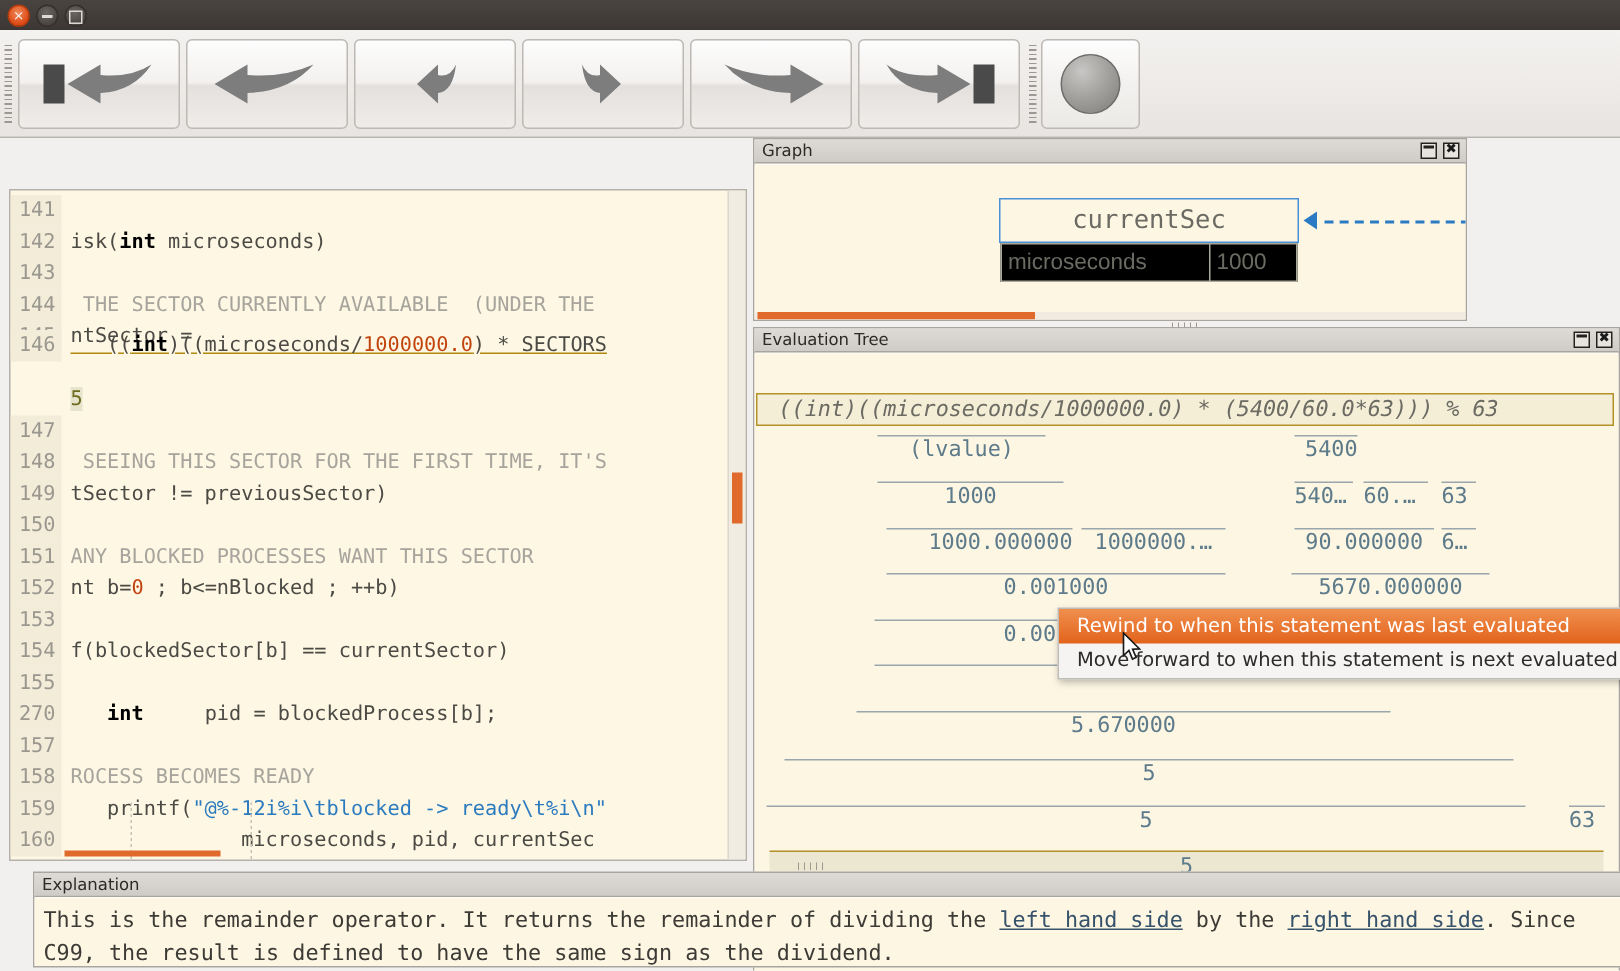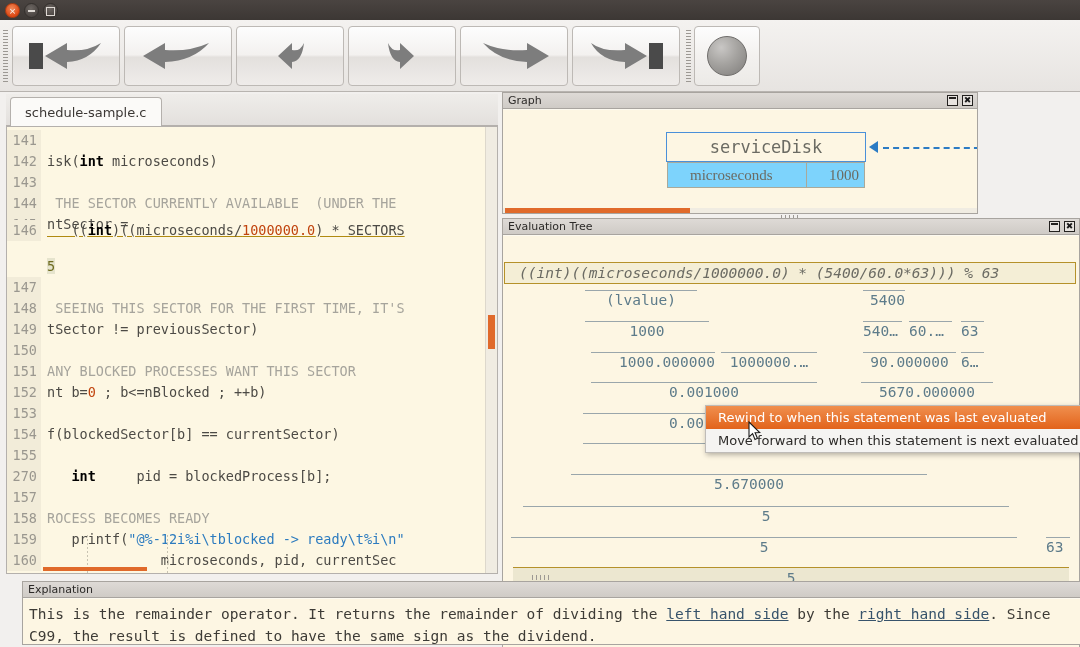--- a/index.html
+++ b/index.html
@@ -125,23 +125,23 @@
   .panel-ctrl.min::after { content:''; position:absolute; left:1px; top:1px; right:1px; height:2px; border-top:2px solid #23211f; }
   .panel-body { position:absolute; left:0; top:17px; right:0; bottom:0; background:#fdf6e3; overflow:hidden; }
 
   
   .graph-node-title {
     position:absolute; border:1px solid #4a90d9; background:#fdf6e3;
     font-family:"DejaVu Sans Mono", monospace; font-size:17px; color:#6b6b63;
     text-align:center; line-height:28px;
   }
   .graph-node-row {
-    position:absolute; border:1px solid #a9a99a; background:#7dd3fc;
-    font-family:Liberation Serif, serif; font-size:15px; color:#6b6b63;
-    line-height:24px; padding:0 22px;
+    position:absolute; border:1px solid #a9a99a; background:#000000;
+    font-family:Liberation Sans, sans-serif; font-size:15px; color:#6b6b63;
+    line-height:24px; padding:0 4px;
   }
   .dashed-edge {
     position:absolute; height:0; border-top:2px dashed #2b7bc4;
   }
   .edge-arrow {
     position:absolute; width:0; height:0;
     border-top:6px solid transparent; border-bottom:6px solid transparent;
     border-right:9px solid #2b7bc4;
   }
   .graph-hbar { position:absolute; left:0; bottom:0; height:5px; width:100%; background:#f0ece2; }
@@ -256,23 +256,20 @@
       </span>
     </div>
 
     <div class="grip" style="left:686px;"></div>
     <div class="circle-btn" style="left:694px;">
       <div class="ball"></div>
     </div>
   </div>
 
   <div class="editor-wrap">
-    <div class="tabstrip">
-      <div class="tab">schedule-sample.c</div>
-    </div>
     <div class="code-area">
       <div class="code-inner" id="code-inner">
           <div class="ln" style="top: 3px;"><span class="gut">141</span><span class="c-def"></span></div>
           <div class="ln" style="top: 24px;"><span class="gut">142</span><span class="c-def">isk(<span class="c-kw">int</span> microseconds)</span></div>
           <div class="ln" style="top: 45px;"><span class="gut">143</span><span class="c-def"></span></div>
           <div class="ln" style="top: 66px;"><span class="gut">144</span><span class="c-cmt"> THE SECTOR CURRENTLY AVAILABLE  (UNDER THE</span></div>
           <div class="ln" style="top: 87px;"><span class="gut">145</span><span class="c-def">ntSector =</span></div>
           <div class="ln" style="top: 93px;"><span class="gut">146</span><span class="c-ul"><span class="c-def">   ((<span class="c-kw">int</span>)((microseconds/<span class="c-num">1000000.0</span>) * SECTORS</span></span></div>
           <div class="ln" style="top: 129px;"><span class="gut"></span><span class="c-hl">5</span></div>
           <div class="ln" style="top: 150px;"><span class="gut">147</span><span class="c-def"></span></div>
@@ -298,21 +295,21 @@
       </div>
     </div>
   </div>
 
   <div class="panel" style="left:502px; top:92px; width:476px; height:122px;">
     <div class="panel-title">Graph</div>
     <div class="panel-ctrl min"></div>
     <div class="panel-ctrl close">✖</div>
     <div class="panel-body">
 
-      <div class="graph-node-title" style="left:163px; top:22px; width:200px; height:30px;">serviceDisk</div>
+      <div class="graph-node-title" style="left:163px; top:22px; width:200px; height:30px;">currentSec</div>
 
       <div class="graph-node-row" style="left:164px; top:52px; width:140px; height:26px;">microseconds</div>
       <div class="graph-node-row" style="left:303px; top:52px; width:59px; height:26px; text-align:left;">1000</div>
 
       <div class="dashed-edge" style="left:380px; top:37px; width:198px;"></div>
       <div class="edge-arrow" style="left:366px; top:31px;"></div>
 
       <div style="position:absolute; left:561px; top:0px; width:17px; height:24px; background:#e06a2b;"></div>
       <div style="position:absolute; left:561px; top:24px; width:18px; height:29px; border:1px solid #4a90d9; background:#fdf6e3;"></div>
       <div style="position:absolute; left:561px; top:53px; width:18px; height:24px; border:1px solid #a9a99a; background:#fdf6e3;"></div>

